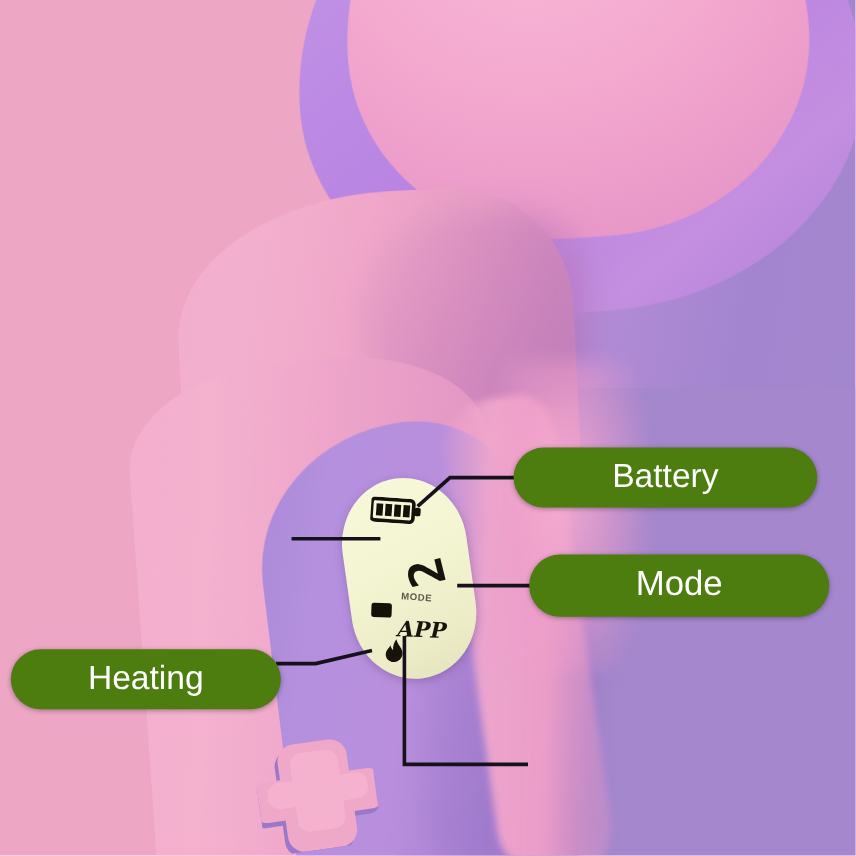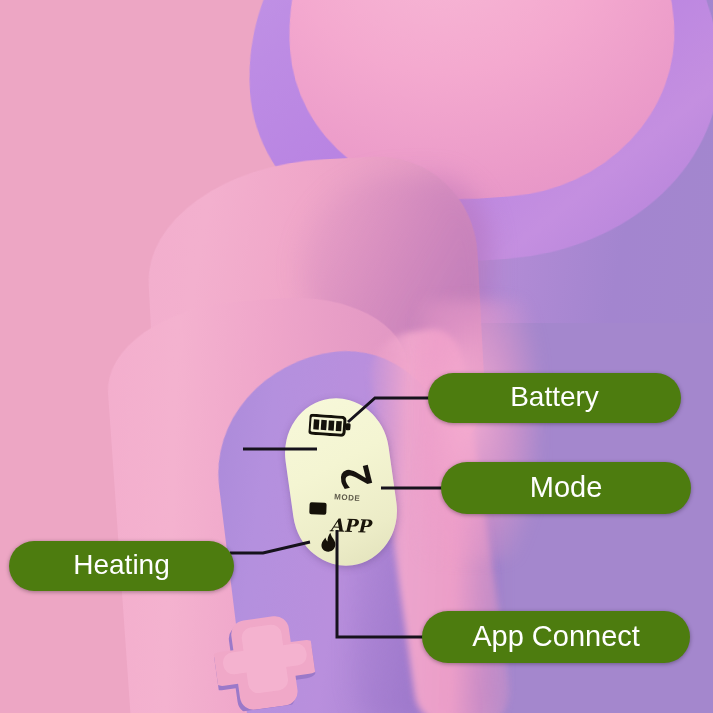--- a/index.html
+++ b/index.html
@@ -353,17 +353,14 @@
   </div>
 
   <div class="pill pill-mode">
     <span>Mode</span>
   </div>
 
   <div class="pill pill-heating">
     <span>Heating</span>
   </div>
 
-  <div class="pill pill-app">
-    <span>App Connect</span>
-  </div>
 
 </div>
 
 </body></html>

